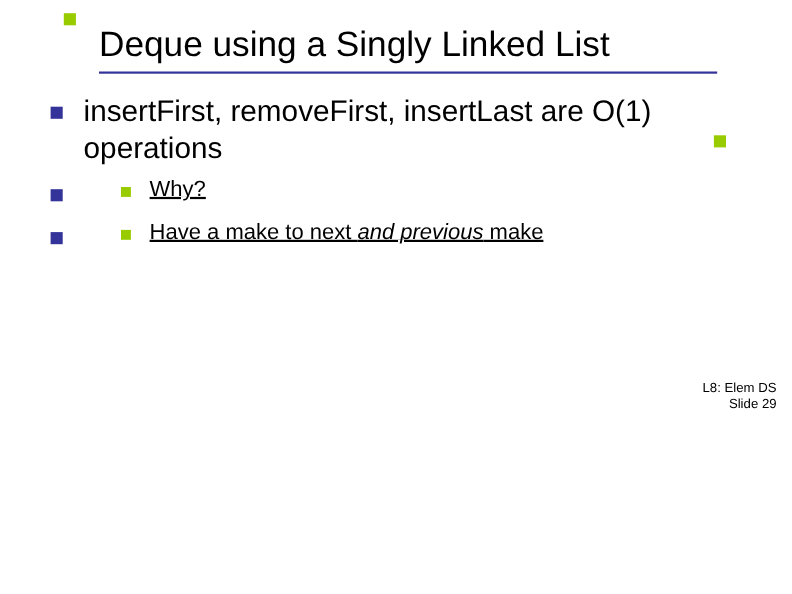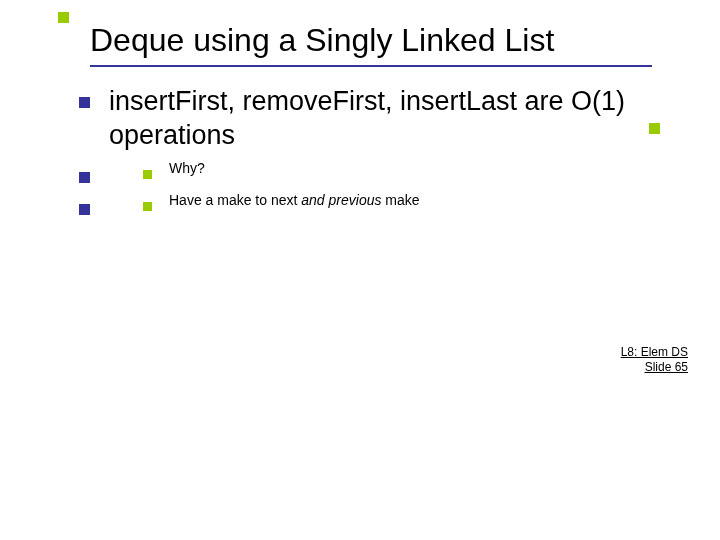--- a/index.html
+++ b/index.html
@@ -35,21 +35,21 @@
   .accent-sq {
     position: absolute;
     width: 11px;
     height: 11px;
     background: #99cc00;
   }
   .accent-sq.top { left: 58px; top: 12px; }
   .accent-sq.bot { right: 20px; top: 58px; }
 
   .body-area {
-    padding: 14px 36px 0 79px;
+    padding: 14px 36px 0 46px;
   }
 
   ul.lvl1 {
     list-style: none;
     margin: 0;
     padding: 0;
   }
   ul.lvl1 > li {
     position: relative;
     font-size: 27px;
@@ -67,45 +67,45 @@
     background: #333399;
   }
 
   ul.lvl2 {
     list-style: none;
     margin: 8px 0 14px 0;
     padding: 0 0 0 34px;
   }
   ul.lvl2 > li {
     position: relative;
-    font-size: 14px;
+    font-size: 20px;
     line-height: 1.25;
     padding-left: 26px;
     margin-bottom: 2px;
+    text-decoration: underline;
   }
   ul.lvl2 > li::before {
     content: "";
     position: absolute;
     left: 0;
     top: 10px;
     width: 9px;
     height: 9px;
     background: #99cc00;
   }
 
   .italic { font-style: italic; }
 
   .footer {
     position: absolute;
-    right: 32px;
+    right: 14px;
     bottom: 10px;
     text-align: right;
     font-size: 12px;
     line-height: 1.2;
-    text-decoration: underline;
   }
 </style>
 </head>
 <body>
 
 <div class="slide">
 
   <div class="title-area">
     <span class="accent-sq top"></span>
     <div class="title-text">Deque using a Singly Linked List</div>
@@ -132,16 +132,16 @@
           <li>
             <span>Have a make to next </span><span class="italic">and previous</span><span> make</span>
           </li>
         </ul>
       </li>
     </ul>
   </div>
 
   <div class="footer">
     <div>L8: Elem DS</div>
-    <div>Slide 65</div>
+    <div>Slide 29</div>
   </div>
 
 </div>
 
 </body></html>

